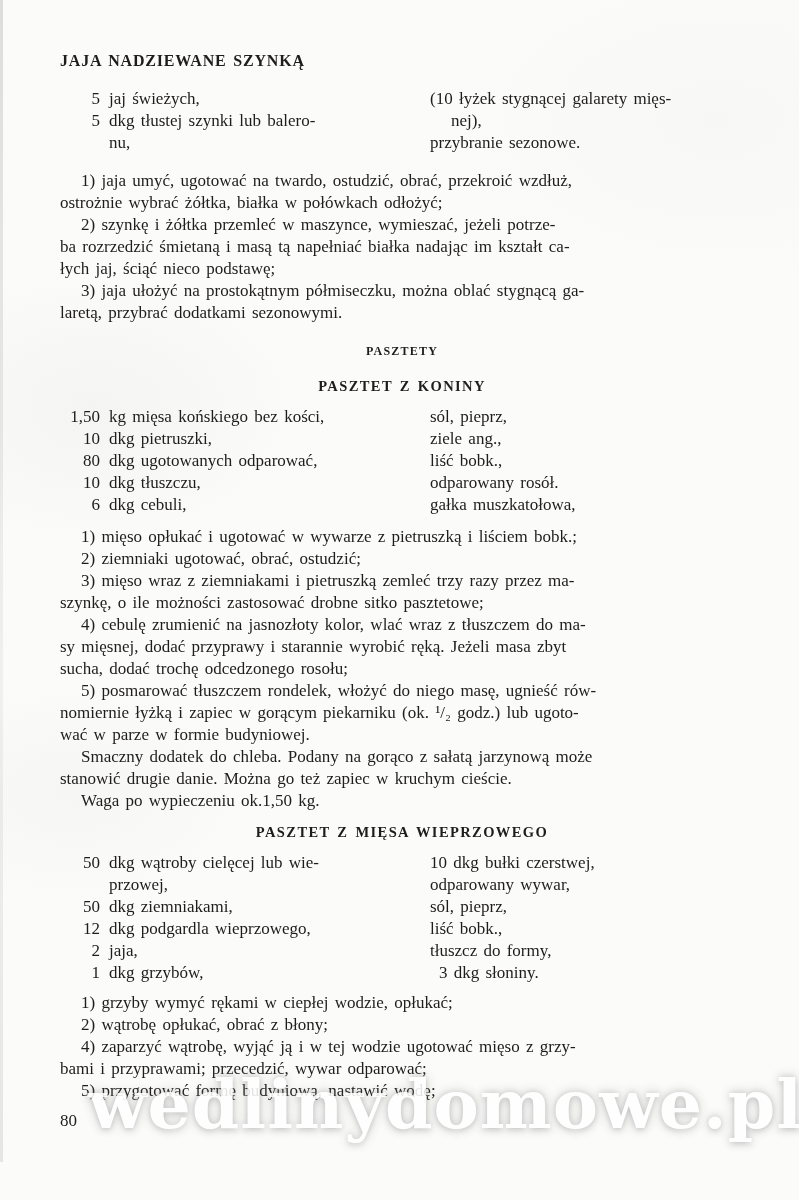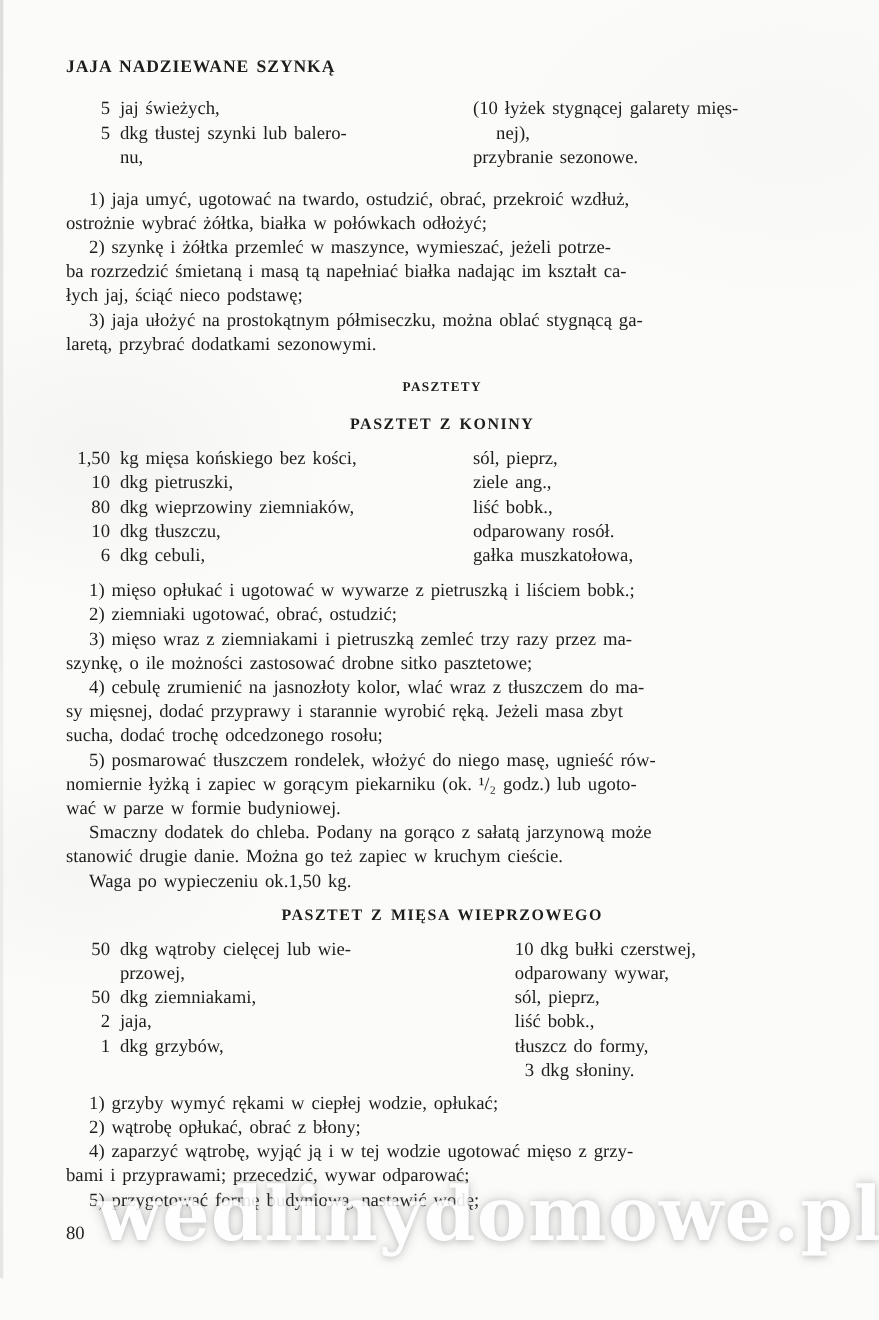--- a/index.html
+++ b/index.html
@@ -46,21 +46,21 @@
     font-size: 14.5px; font-weight: bold; letter-spacing: 1.4px;
     line-height: 20px;
   }
   .sub-title.second { margin-top: 10px; }
   .ing-grid {
     display: grid;
     grid-template-columns: 370px 314px;
     margin-bottom: 16px;
   }
   .ing-grid.g2 { margin-bottom: 10px; }
-  .ing-grid.g3 { margin-bottom: 8px; gap: 38px; }
+  .ing-grid.g3 { margin-bottom: 8px; }
   .ing-col { }
   .ing-row { display: flex; }
   .qty { flex: none; width: 40px; text-align: right; margin-right: 9px; }
   .itxt { white-space: pre-line; }
   .ing-plain { white-space: pre-line; }
   .hang { padding-left: 21px; text-indent: -21px; }
   .ind-sm { padding-left: 9px; }
   .step, .note {
     margin: 0;
     text-indent: 21px;
@@ -126,21 +126,21 @@
       <div class="ing-row">
         <span class="qty">1,50</span>
         <span class="itxt">kg mięsa końskiego bez kości,</span>
       </div>
       <div class="ing-row">
         <span class="qty">10</span>
         <span class="itxt">dkg pietruszki,</span>
       </div>
       <div class="ing-row">
         <span class="qty">80</span>
-        <span class="itxt">dkg wieprzowiny ziemniaków,</span>
+        <span class="itxt">dkg ugotowanych odparować,</span>
       </div>
       <div class="ing-row">
         <span class="qty">10</span>
         <span class="itxt">dkg tłuszczu,</span>
       </div>
       <div class="ing-row">
         <span class="qty">6</span>
         <span class="itxt">dkg cebuli,</span>
       </div>
     </div>
@@ -174,20 +174,24 @@
       <div class="ing-row">
         <span class="qty">50</span>
         <span class="itxt">dkg wątroby cielęcej lub wie-
 przowej,</span>
       </div>
       <div class="ing-row">
         <span class="qty">50</span>
         <span class="itxt">dkg ziemniakami,</span>
       </div>
       <div class="ing-row">
+        <span class="qty">12</span>
+        <span class="itxt">dkg podgardla wieprzowego,</span>
+      </div>
+      <div class="ing-row">
         <span class="qty">2</span>
         <span class="itxt">jaja,</span>
       </div>
       <div class="ing-row">
         <span class="qty">1</span>
         <span class="itxt">dkg grzybów,</span>
       </div>
     </div>
     <div class="ing-col">
       <div class="ing-plain">10 dkg bułki czerstwej,</div>

